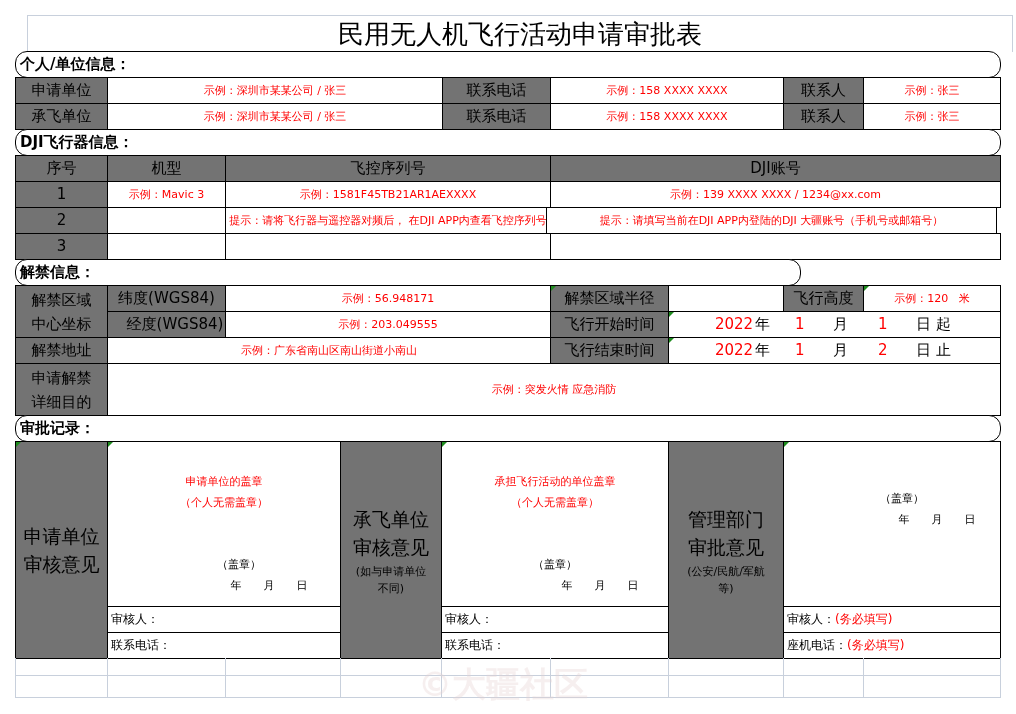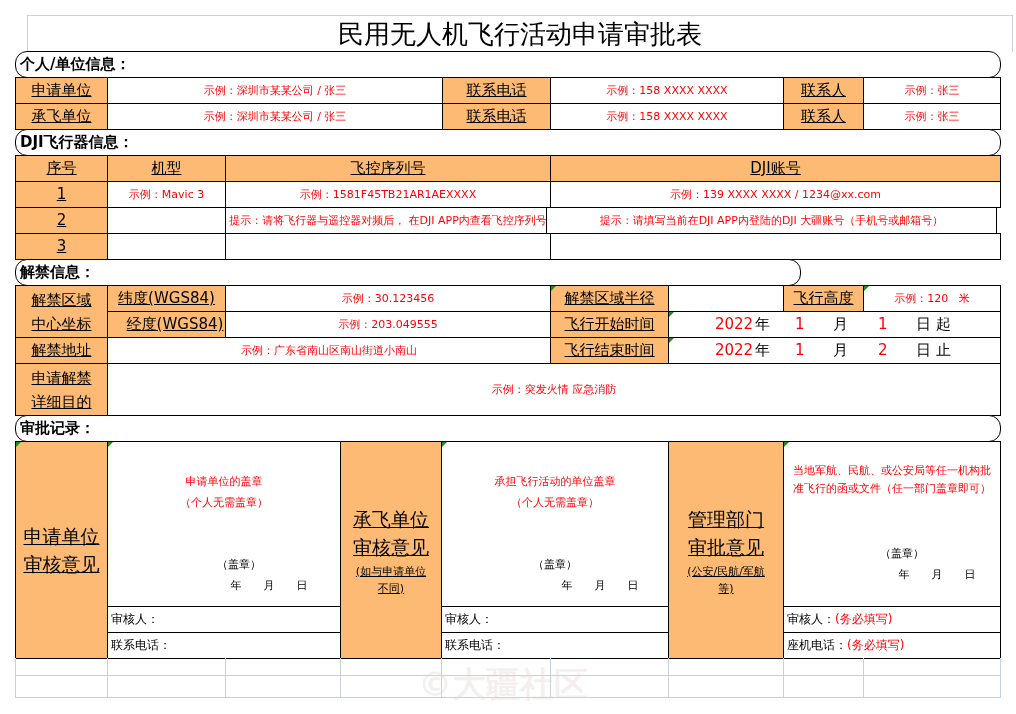--- a/index.html
+++ b/index.html
@@ -1,21 +1,21 @@
 <!DOCTYPE html>
 <html><head>
 <meta charset="utf-8">
 <style>
   html, body { margin: 0; padding: 0; background: #ffffff; }
   body { width: 1016px; height: 714px; position: relative; overflow: hidden;
          font-family: "DejaVu Sans", "Liberation Sans", sans-serif; color: #000; }
   .c { position: absolute; box-sizing: border-box; display: flex; align-items: center;
        justify-content: center; text-align: center; border: 1px solid #000; background: #fff;
        font-size: 15px; line-height: 1.25; overflow: hidden; }
-  .g { background: #fdba74; text-decoration: underline; }
+  .g { background: #737373; }
   .red { color: #ff0000; }
   .sm { font-size: 11px; }
   .hdr { justify-content: flex-start; padding-left: 4px; font-weight: bold; font-size: 15px; border-radius: 12px; }
   .left { justify-content: flex-start; padding-left: 3px; font-size: 12px; }
   .tri::before { content: ""; position: absolute; top: 0; left: 0; width: 0; height: 0;
        border-top: 5px solid #1e8c1e; border-right: 5px solid transparent; }
   .grid { position: absolute; border-left: 1px solid #c8d0dc; border-bottom: 1px solid #c8d0dc; box-sizing: border-box; }
   .title { position: absolute; left: 15px; top: 15px; width: 986px; height: 37px;
        border: 1px solid #c8d0dc; border-bottom: none; box-sizing: border-box; display: flex;
        align-items: center; justify-content: center; font-size: 26px; font-family: "DejaVu Serif", "Liberation Serif", serif; margin-left: 12px; }
@@ -67,21 +67,21 @@
 <div class="c red sm" style="left:225px;top:233px;width:326px;height:27px;"></div>
 <div class="c red sm" style="left:550px;top:233px;width:451px;height:27px;"></div>
 
 <div class="c hdr" style="left:15px;top:259px;width:786px;height:27px;">解禁信息：</div>
 
 <div class="c g col" style="left:15px;top:285px;width:93px;height:53px;line-height:1.6;">
   <span>解禁区域</span>
   <span>中心坐标</span>
 </div>
 <div class="c g" style="left:107px;top:285px;width:119px;height:27px;">纬度(WGS84)</div>
-<div class="c red sm" style="left:225px;top:285px;width:326px;height:27px;">示例：30.123456</div>
+<div class="c red sm" style="left:225px;top:285px;width:326px;height:27px;">示例：56.948171</div>
 <div class="c g tri" style="left:550px;top:285px;width:119px;height:27px;">解禁区域半径</div>
 <div class="c red sm tri" style="left:668px;top:285px;width:116px;height:27px;margin-top:32px;">
   <span>示例： 500</span>&nbsp;&nbsp;&nbsp;<span>米</span>
 </div>
 <div class="c g" style="left:783px;top:285px;width:81px;height:27px;">飞行高度</div>
 <div class="c red sm tri" style="left:863px;top:285px;width:138px;height:27px;">
   <span>示例：120</span>&nbsp;&nbsp;&nbsp;<span>米</span>
 </div>
 
 <div class="c g" style="left:107px;top:311px;width:128px;height:27px;padding-left:8px;">经度(WGS84)</div>
@@ -146,21 +146,20 @@
 <div class="c left" style="left:441px;top:606px;width:228px;height:27px;">审核人：</div>
 <div class="c left" style="left:441px;top:632px;width:228px;height:27px;">联系电话：</div>
 
 <div class="c g col" style="left:668px;top:441px;width:116px;height:218px;">
   <span class="big">管理部门</span>
   <span class="big">审批意见</span>
   <span class="sm" style="line-height:1.8;">(公安/民航/军航</span>
   <span class="sm">等)</span>
 </div>
 <div class="c col tri" style="left:783px;top:441px;width:218px;height:166px;justify-content:flex-start;">
-  <span class="red sm" style="margin-top:20px;line-height:1.6;padding:0 6px;">当地军航、民航、或公安局等任一机构批准飞行的函或文件（任一部门盖章即可）</span>
   <span class="sm" style="margin-top:50px;margin-left:20px;">（盖章）</span>
   <span class="sm" style="margin-top:7px;margin-left:90px;">年　　月　　日</span>
 </div>
 <div class="c left" style="left:783px;top:606px;width:218px;height:27px;">
   <span>审核人：</span>
     <span class="red">(务必填写)</span>
 </div>
 <div class="c left" style="left:783px;top:632px;width:218px;height:27px;">
   <span>座机电话：</span>
     <span class="red">(务必填写)</span>

